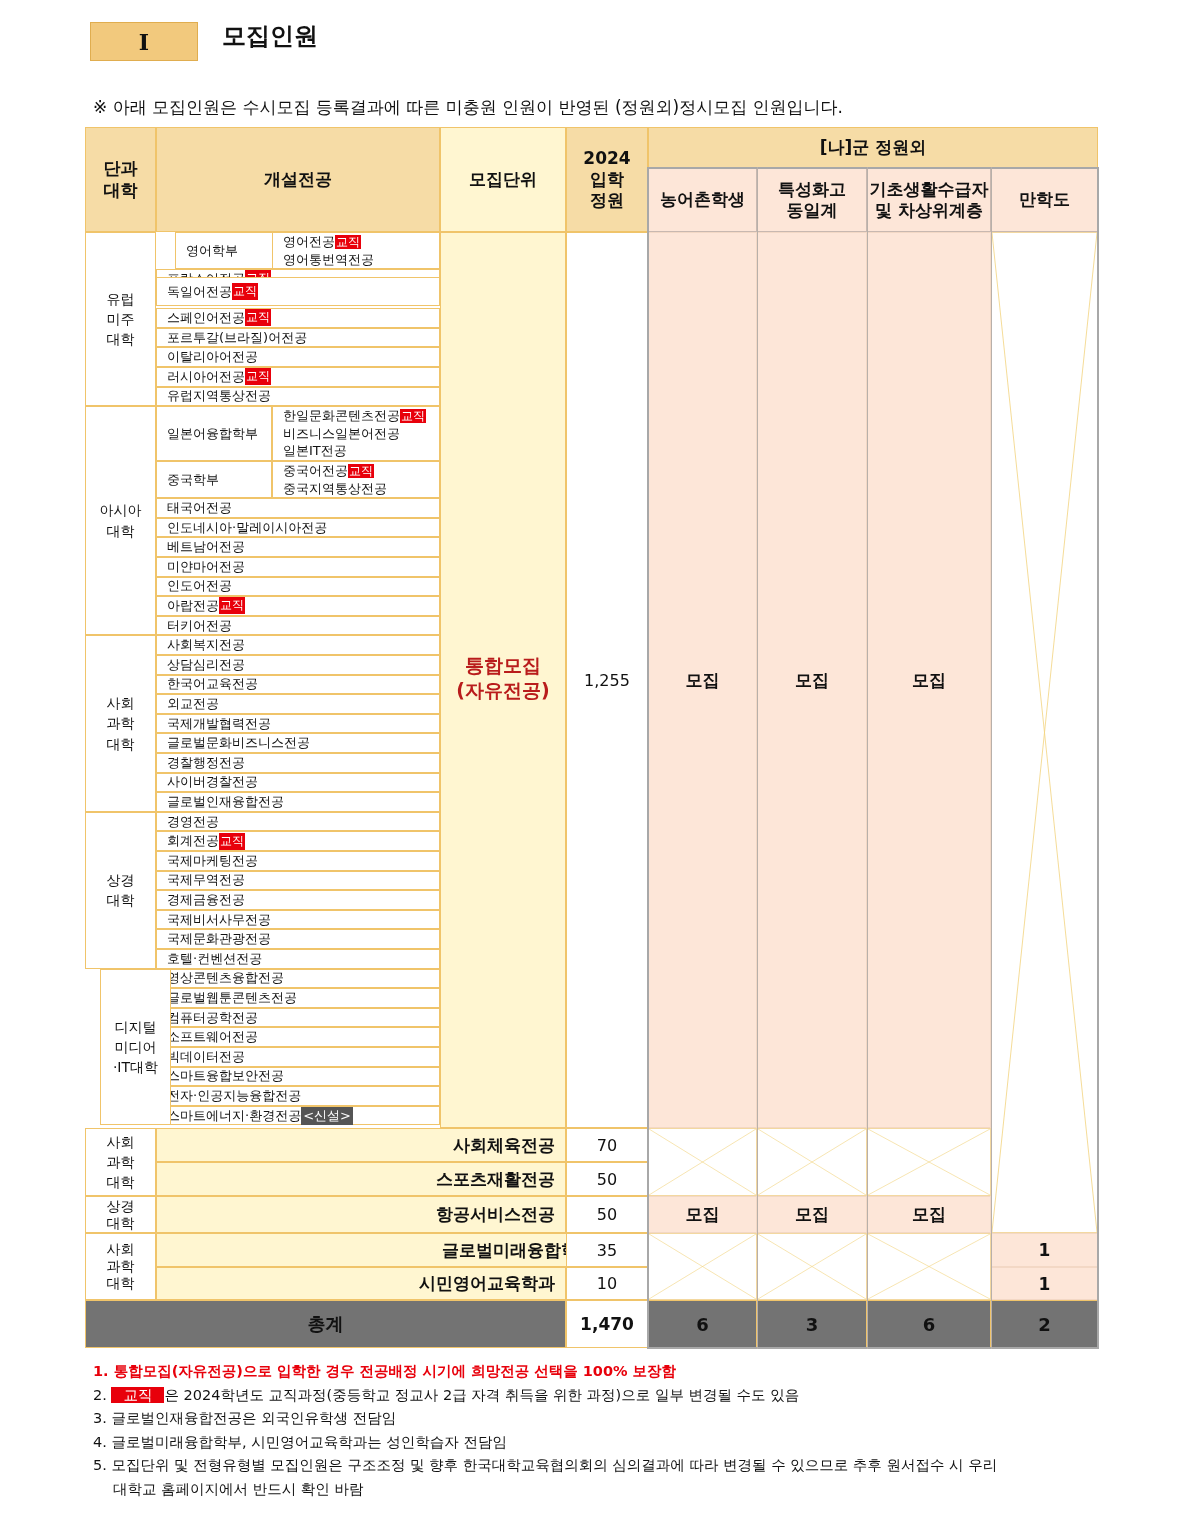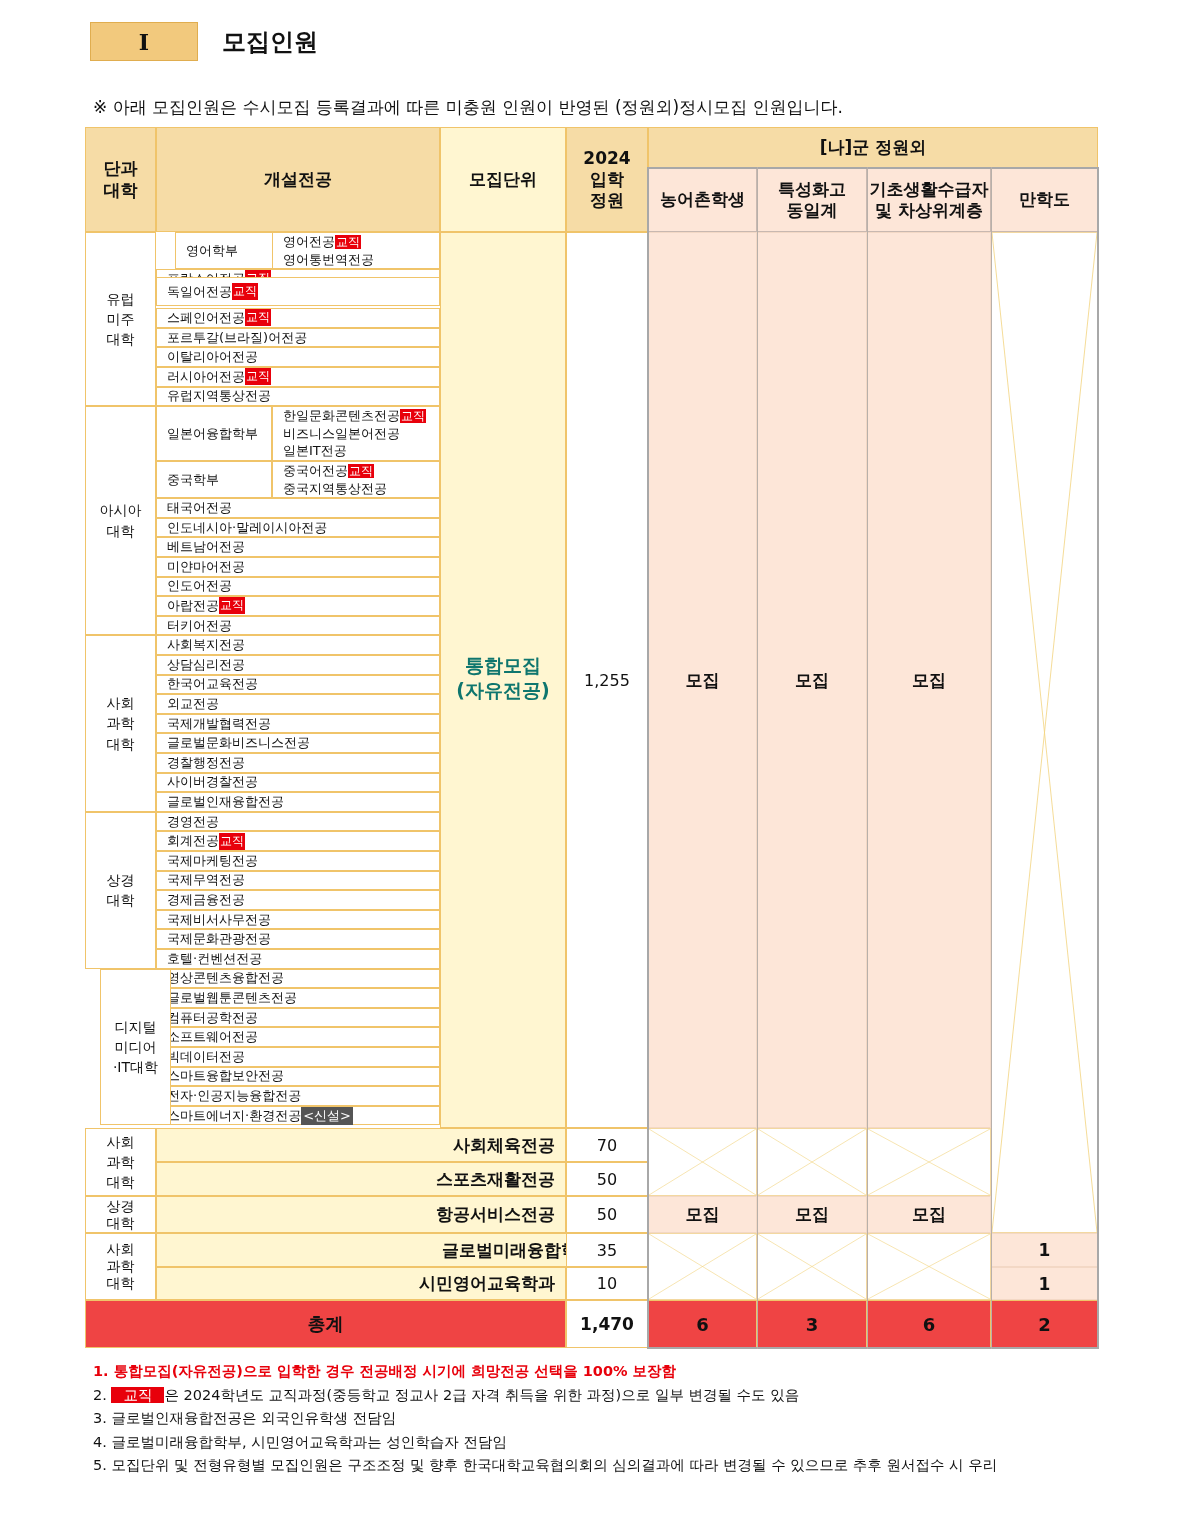--- a/index.html
+++ b/index.html
@@ -1,37 +1,37 @@
 <!DOCTYPE html>
 <html><head>
 <meta charset="utf-8">
 <style>
   html,body{margin:0;padding:0;background:#fff;}
   body{width:1190px;height:1524px;position:relative;font-family:"DejaVu Sans","Liberation Sans",sans-serif;color:#111;overflow:hidden;}
   .abs{position:absolute;box-sizing:border-box;}
   .sec-badge{left:90px;top:22px;width:108px;height:39px;background:#f2c97d;border:1px solid #e0ad4f;display:flex;align-items:center;justify-content:center;font-family:"DejaVu Serif",serif;font-weight:bold;font-size:22px;}
-  .sec-title{left:222px;top:22px;height:39px;display:flex;align-items:center;font-weight:bold;font-size:24px;}
+  .sec-title{left:222px;top:16px;height:39px;display:flex;align-items:center;font-weight:bold;font-size:24px;}
   .notice{left:93px;top:96px;font-size:17px;white-space:nowrap;}
   .cell{position:absolute;box-sizing:border-box;border:1px solid #f0c46a;display:flex;align-items:center;justify-content:center;text-align:center;}
   .hdr{background:#f6dca6;font-weight:bold;font-size:17px;line-height:1.25;}
   .hdr-unit{background:#fff6d1;}
   .hdr-pink{background:#fde6d8;border-color:#c8b8b0;}
   .college{background:#fff;font-size:14px;line-height:1.45;}
   .major{background:#fff;justify-content:flex-start;padding-left:10px;font-size:13px;white-space:nowrap;}
   .major-multi{flex-direction:column;align-items:flex-start;justify-content:center;line-height:1.35;}
   .tag{background:#e8000b;color:#fff;padding:0 1px;font-size:12px;}
   .tag-new{background:#555;color:#fff;padding:0 2px;font-size:13px;}
   .unit{background:#fff6d1;}
-  .unit-main{color:#0f766e;font-weight:bold;font-size:19px;line-height:1.3;}
+  .unit-main{color:#b91c1c;font-weight:bold;font-size:19px;line-height:1.3;}
   .unit-right{background:#fff6d1;justify-content:flex-end;padding-right:10px;font-weight:bold;font-size:17px;}
   .num{background:#fff;font-size:16px;}
   .pink{background:#fde6d8;border-color:#f3d8c5;font-weight:bold;font-size:17px;}
   .xcell{background:#fff;border-color:#f3d8a0;}
   .xcell svg{position:absolute;left:0;top:0;width:100%;height:100%;}
-  .total{background:#ef4444;font-weight:bold;font-size:18px;}
+  .total{background:#737373;font-weight:bold;font-size:18px;}
   .total-num{background:#fff;font-weight:bold;font-size:17px;}
   .gray-frame{position:absolute;box-sizing:border-box;border:2px solid #a8a8a8;pointer-events:none;}
   .vline{position:absolute;width:1px;background:#b8b0aa;}
   .notes{left:93px;top:1360px;width:1012px;font-size:14.5px;line-height:23.5px;}
   .notes .n1{color:#e8000b;font-weight:bold;}
   .notes .tagbox{background:#e8000b;color:#fff;padding:0 12px;}
   .notes .indent{padding-left:20px;}
 </style>
 </head>
 <body>
@@ -290,13 +290,14 @@
     <div class="vline" style="left: 867px; top: 167px; height: 1182px;"></div>
     <div class="vline" style="left: 991px; top: 167px; height: 1182px;"></div>
   </div>
 
 <div class="abs notes">
   <div class="n1">1. 통합모집(자유전공)으로 입학한 경우 전공배정 시기에 희망전공 선택을 100% 보장함</div>
   <div><span>2.</span> <span class="tagbox">교직</span><span>은 2024학년도 교직과정(중등학교 정교사 2급 자격 취득을 위한 과정)으로 일부 변경될 수도 있음</span></div>
   <div>3. 글로벌인재융합전공은 외국인유학생 전담임</div>
   <div>4. 글로벌미래융합학부, 시민영어교육학과는 성인학습자 전담임</div>
   <div>5. 모집단위 및 전형유형별 모집인원은 구조조정 및 향후 한국대학교육협의회의 심의결과에 따라 변경될 수 있으므로 추후 원서접수 시 우리</div>
+  <div class="indent">대학교 홈페이지에서 반드시 확인 바람</div>
 </div>
 
 </body></html>

